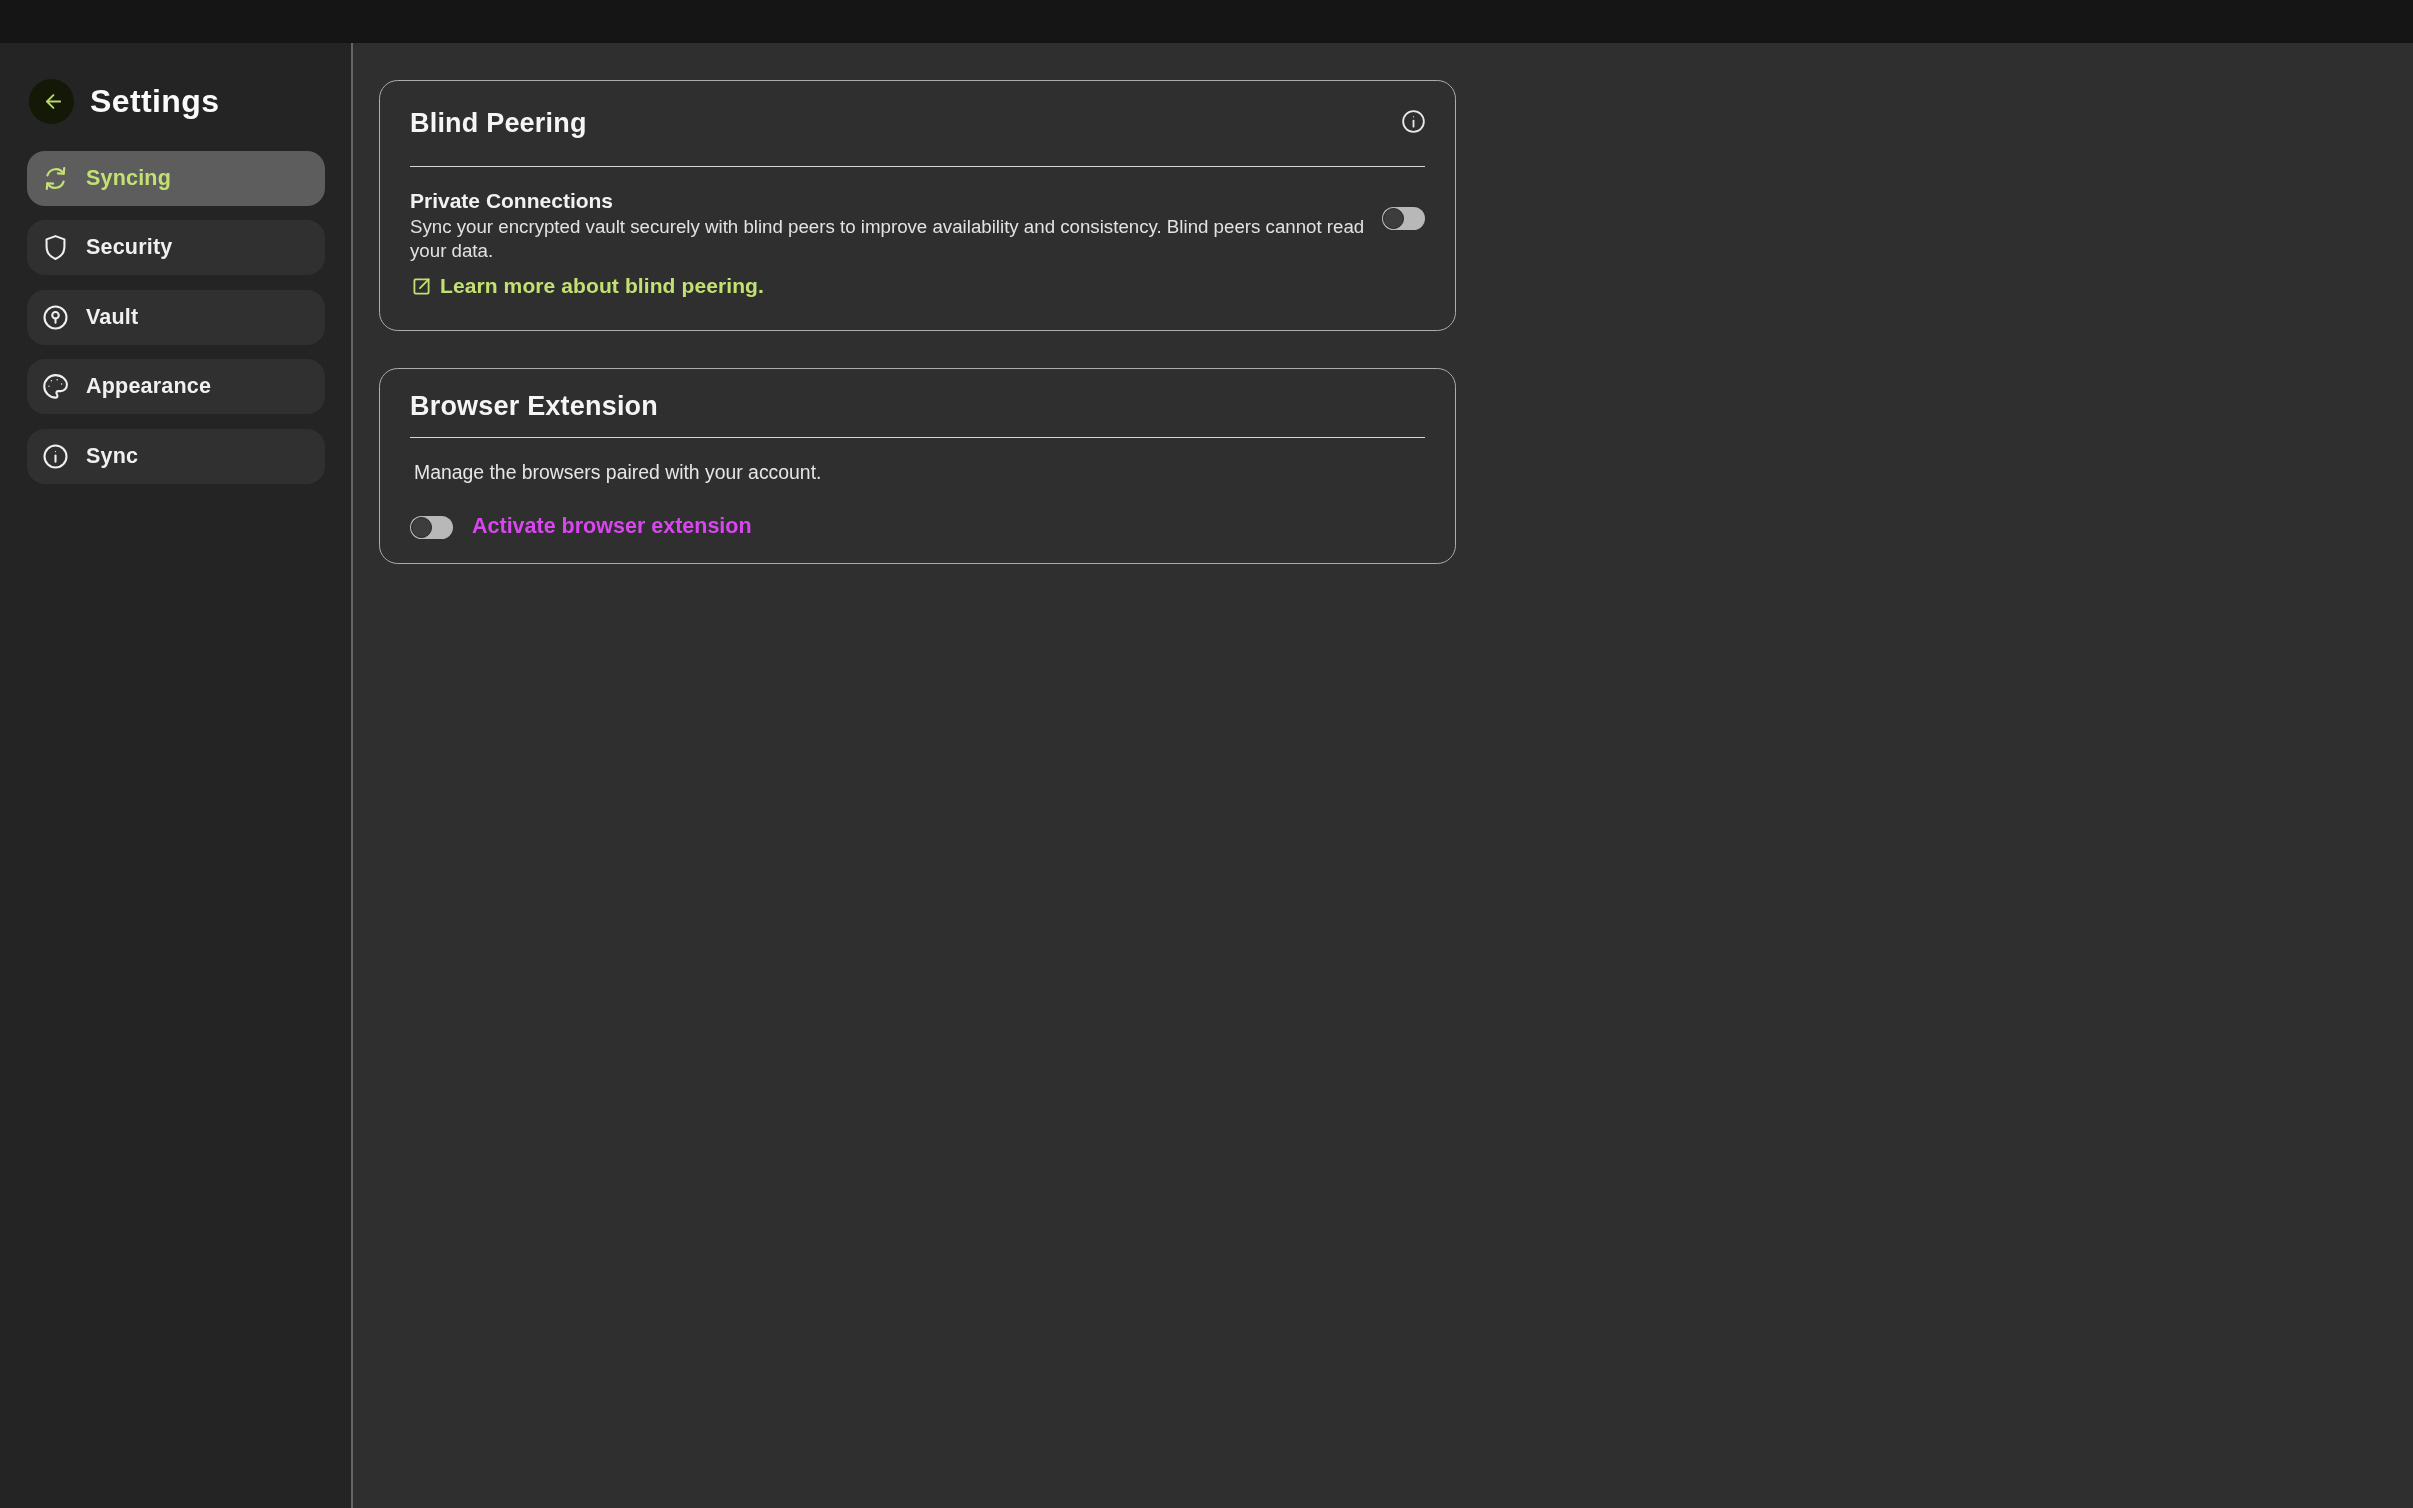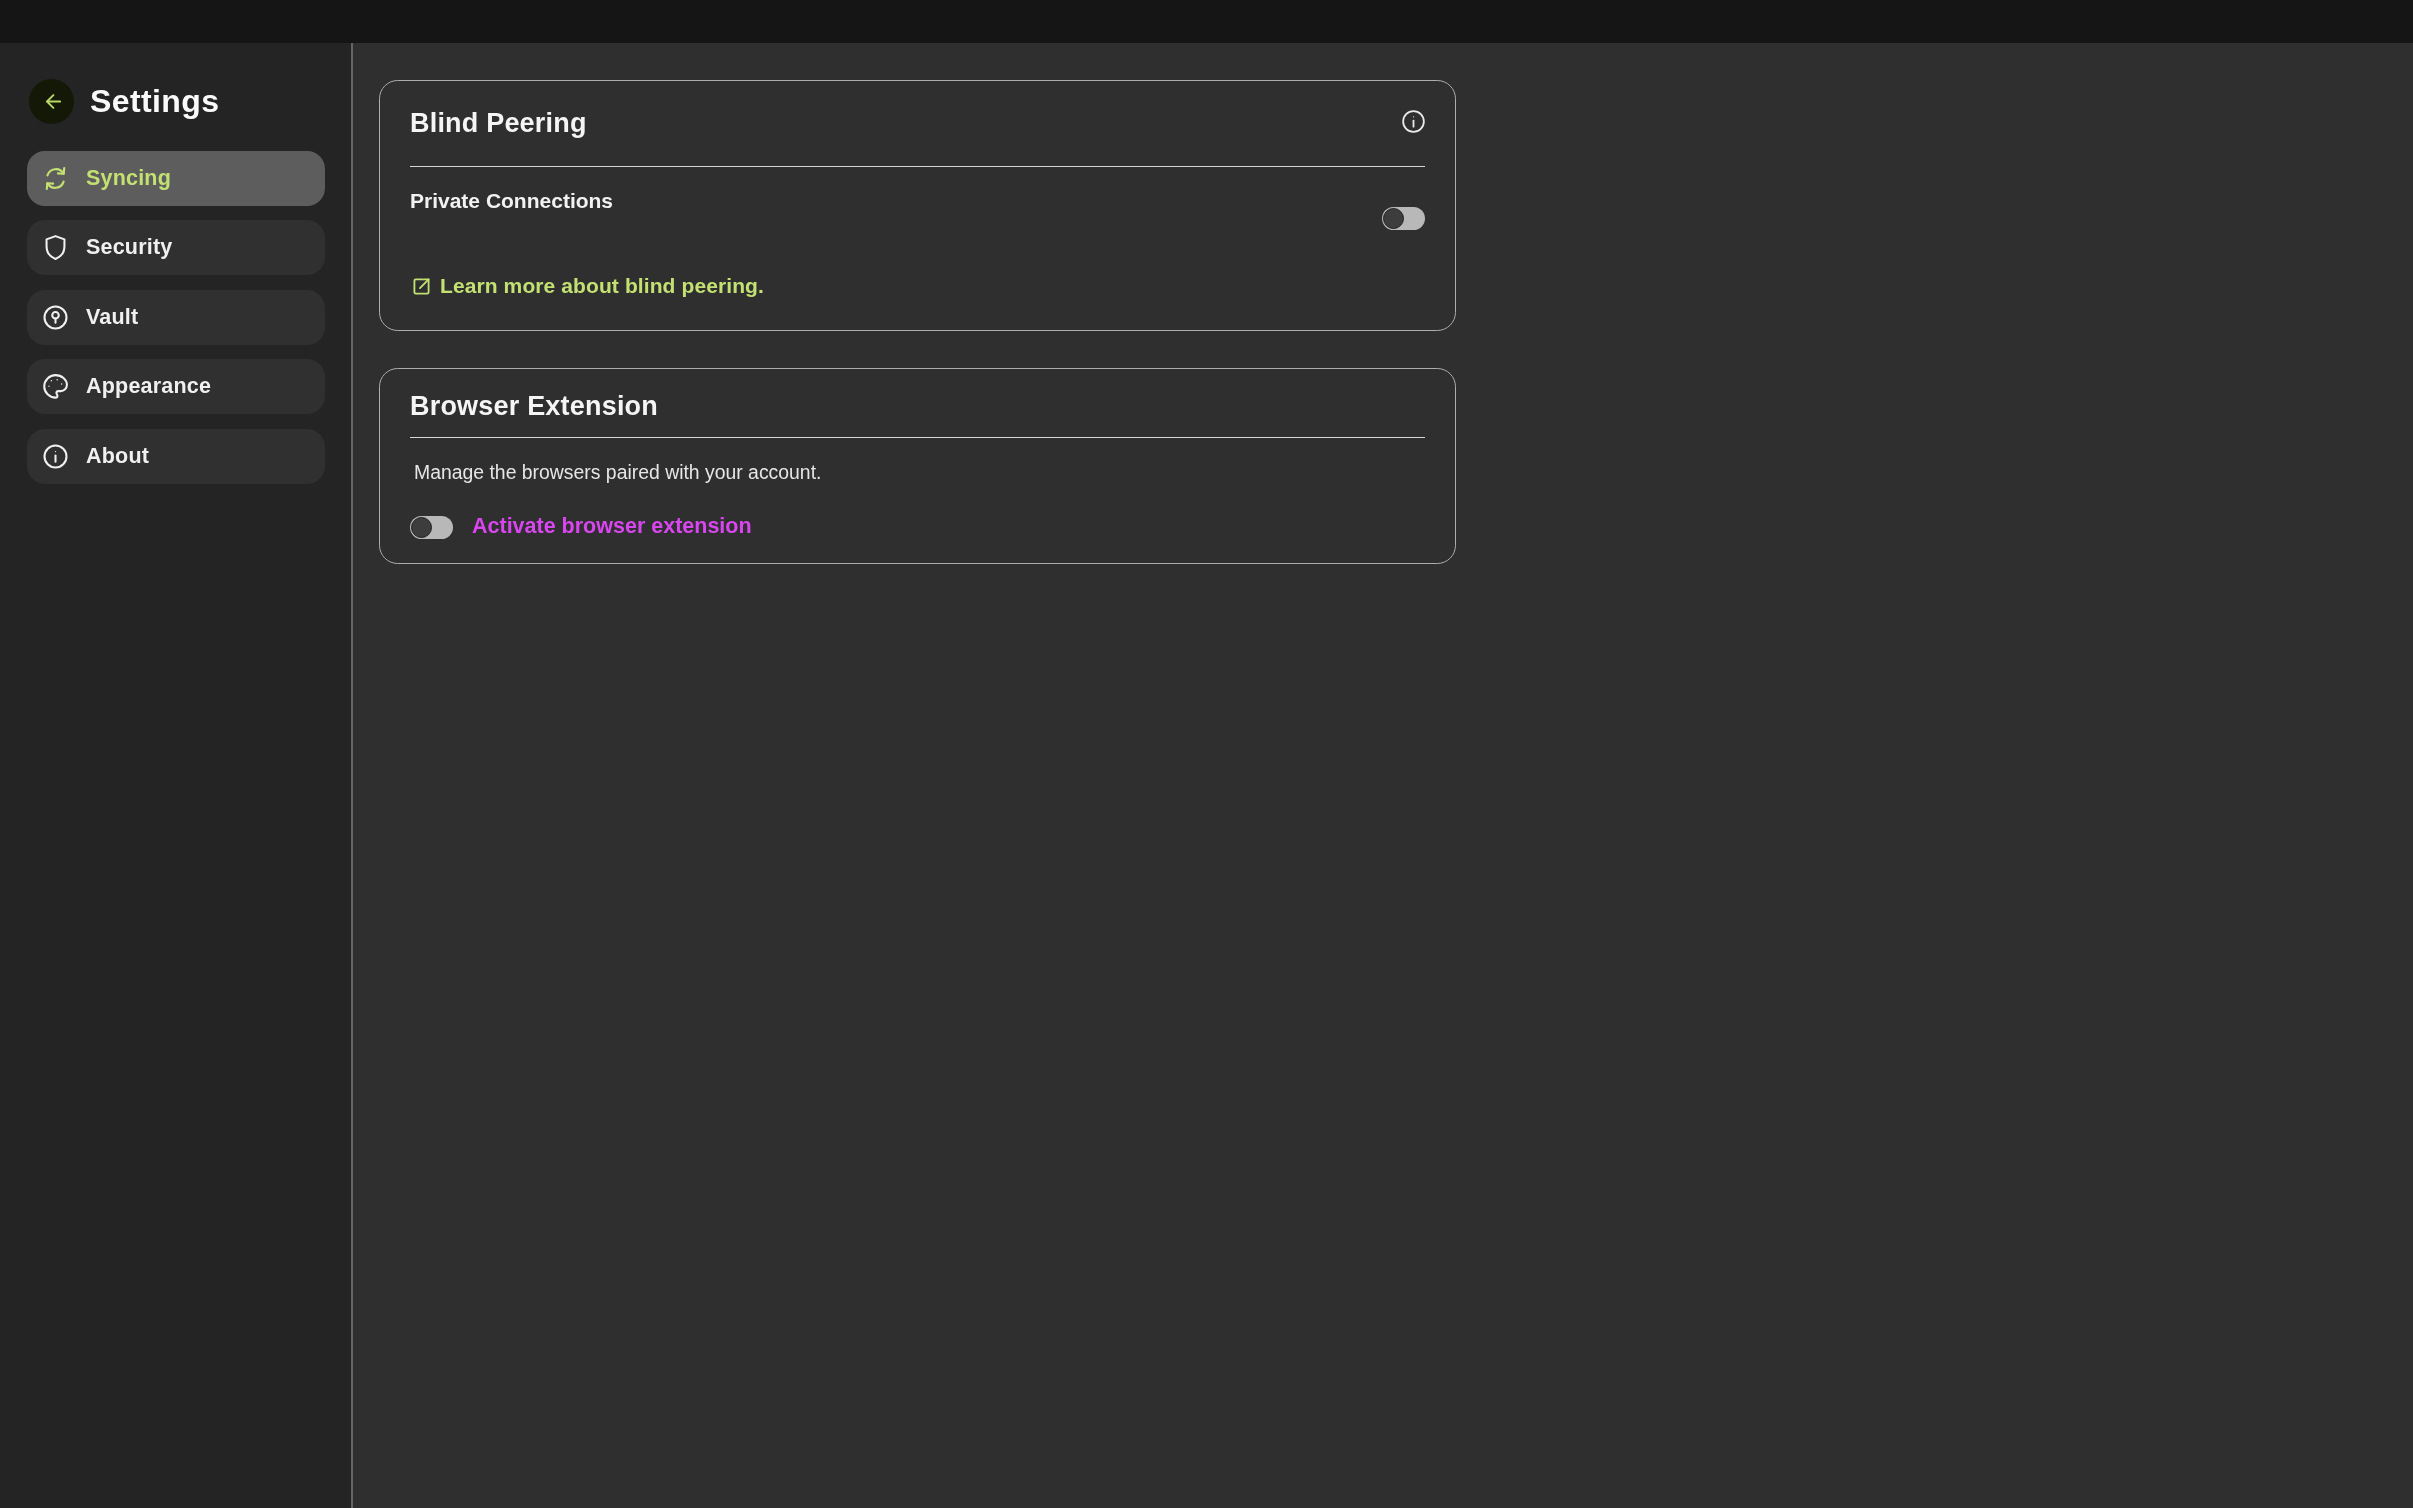--- a/index.html
+++ b/index.html
@@ -189,21 +189,21 @@
       </div>
 
       <div class="nav-item">
         <span class="nav-icon">
           <svg viewBox="0 0 24 24" fill="none" stroke="currentColor" stroke-width="1.7" stroke-linecap="round" stroke-linejoin="round">
             <circle cx="12" cy="12" r="9.1"></circle>
             <path d="M12 11.2 V16.4"></path>
             <circle cx="12" cy="7.9" r="0.55" fill="currentColor" stroke="none"></circle>
           </svg>
         </span>
-        <span class="nav-label">About</span>
+        <span class="nav-label">Sync</span>
       </div>
 
     </nav>
   </aside>
 
   <div class="v-divider"></div>
 
   <main class="main">
 
     <section class="card card-1">
@@ -213,20 +213,21 @@
           <svg viewBox="0 0 24 24" fill="none" stroke="currentColor" stroke-width="1.6" stroke-linecap="round" stroke-linejoin="round">
             <circle cx="12" cy="12" r="9.2"></circle>
             <path d="M12 11.2 V16.6"></path>
             <circle cx="12" cy="7.8" r="0.55" fill="currentColor" stroke="none"></circle>
           </svg>
         </span>
       </button>
       <hr>
 
       <div class="setting-title">Private Connections</div>
+      <div class="setting-desc">Sync your encrypted vault securely with blind peers to improve availability and consistency. Blind peers cannot read your data.</div>
 
       <div class="toggle toggle-1">
         <div class="knob"></div>
       </div>
 
       <a class="learn-link">
         <span style="display:flex">
           <svg viewBox="0 0 24 24" fill="none" stroke="currentColor" stroke-width="1.9" stroke-linecap="round" stroke-linejoin="round">
             <path d="M13.6 4.6 H6 a1.4 1.4 0 0 0 -1.4 1.4 v12 a1.4 1.4 0 0 0 1.4 1.4 h12 a1.4 1.4 0 0 0 1.4 -1.4 V10.4"></path>
             <path d="M10.4 13.6 L19.4 4.6"></path>

